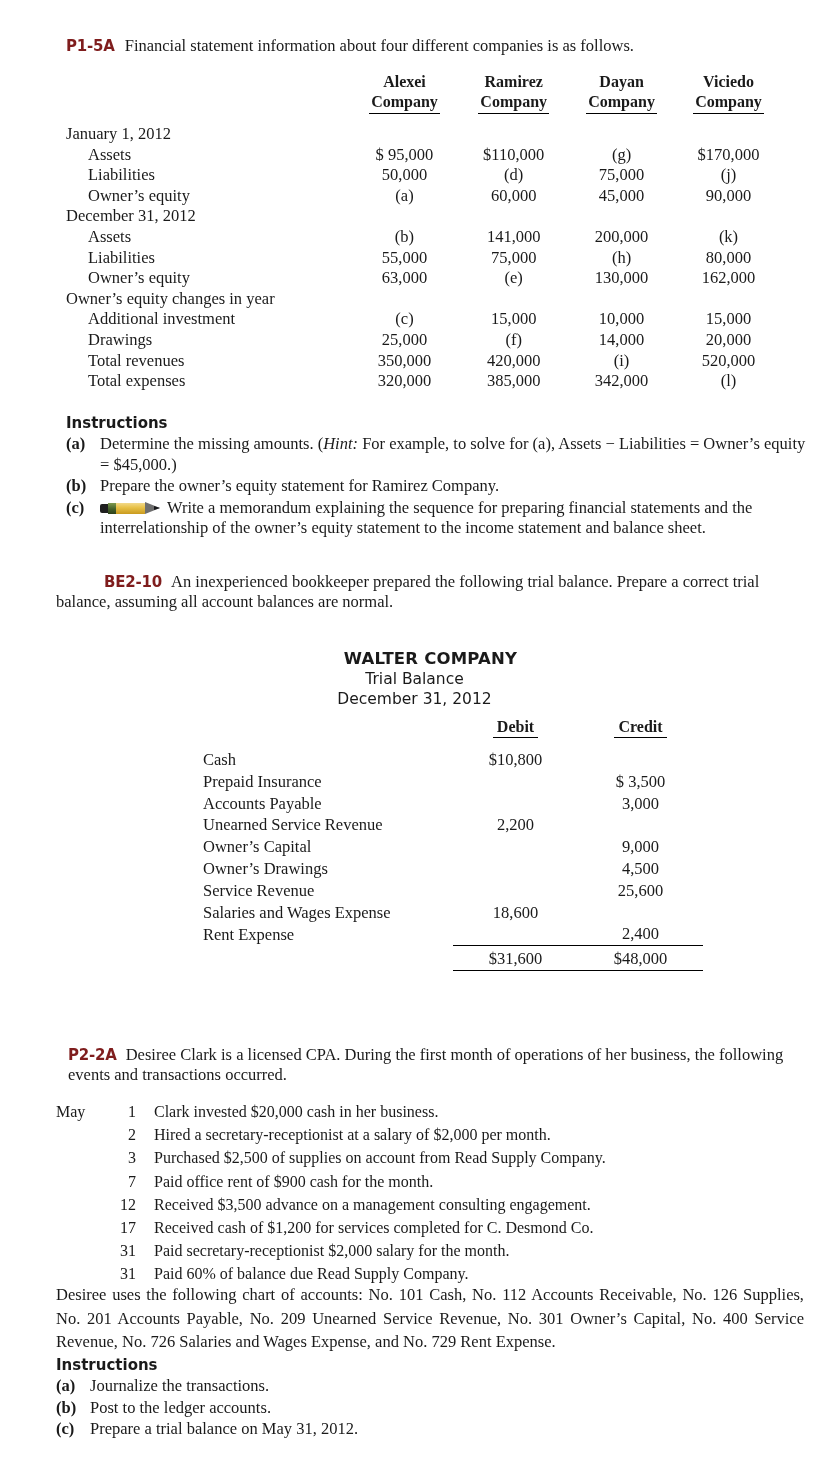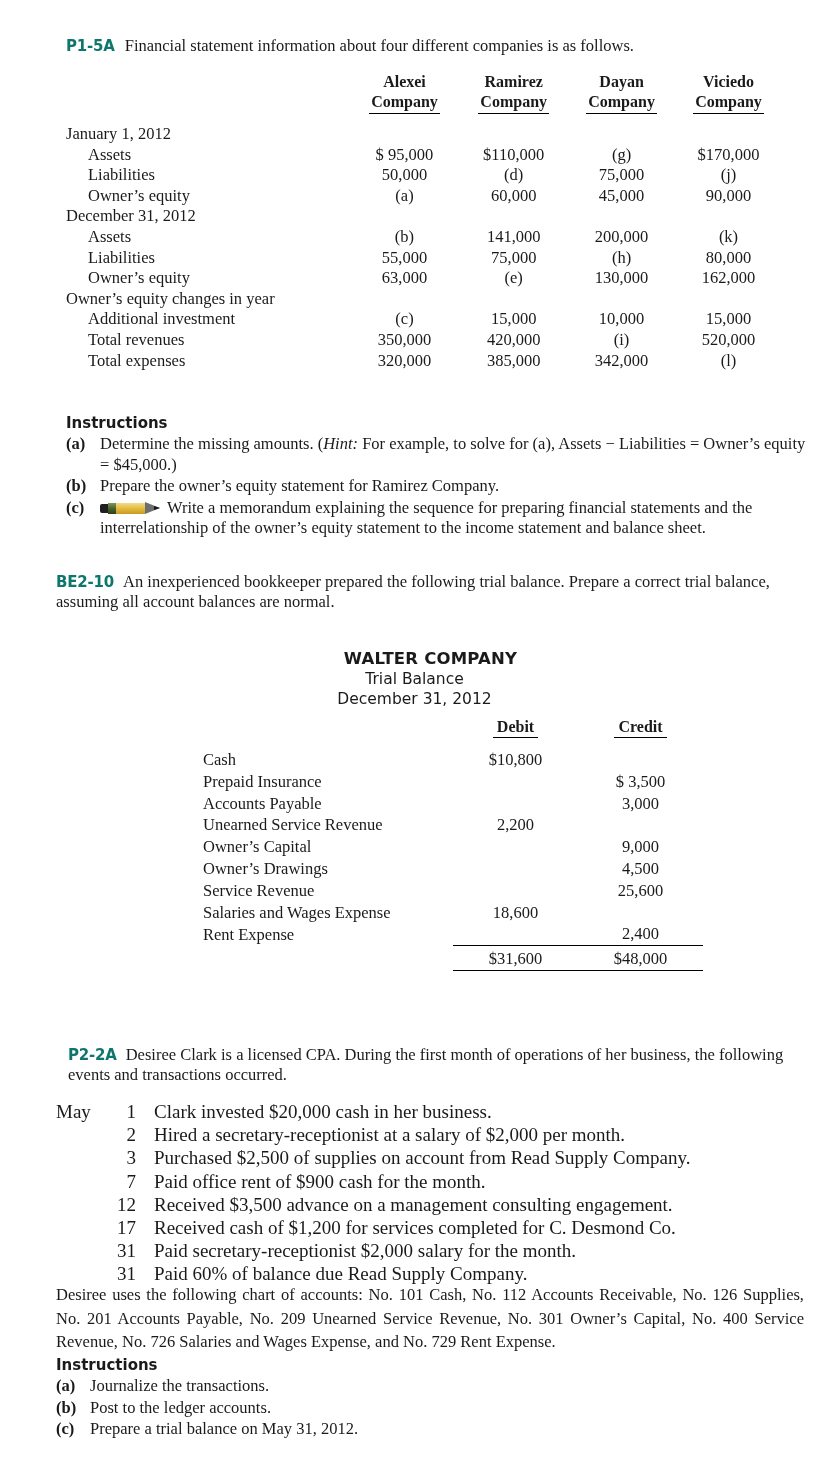--- a/index.html
+++ b/index.html
@@ -17,21 +17,21 @@
   }
   .page {
     position: absolute;
     left: 0; top: 0;
     width: 829px;
     height: 1475px;
   }
 
   
   .code {
-    color: #0f766e;
+    color: #7f1d1d;
     font-family: "DejaVu Sans", "Liberation Sans", sans-serif;
     font-weight: bold;
     font-size: 15px;
     letter-spacing: -0.2px;
   }
   .intro {
     font-size: 16.5px;
     line-height: 20px;
   }
   .secthead {
@@ -142,21 +142,21 @@
     border-bottom: 2.4px solid transparent;
     border-left: 6px solid #17171a;
   }
 
   
   #be210-intro {
     position: absolute;
     left: 56px; top: 572px;
     width: 740px;
   }
-  #be210-intro .code { margin-right: 9px; }
+  #be210-intro .code { margin-right: 9px; margin-left: 48px; }
 
   #wc-head {
     position: absolute;
     left: 0; top: 648px;
     width: 829px;
     text-align: center;
     font-family: "DejaVu Sans", "Liberation Sans", sans-serif;
   }
   #wc-head .l1 { font-weight: bold; font-size: 16.5px; line-height: 21px; letter-spacing: 0.2px; padding-left: 32px; }
   #wc-head .l2 { font-size: 15.5px; line-height: 20px; }
@@ -205,21 +205,21 @@
     left: 68px; top: 1045px;
     width: 745px;
   }
   #p22a-intro .code { margin-right: 9px; }
 
   #trans-table {
     position: absolute;
     left: 56px; top: 1100px;
     width: 745px;
     border-collapse: collapse;
-    font-size: 19px;
+    font-size: 16px;
   }
   #trans-table td {
     padding: 0;
     line-height: 23.2px;
     vertical-align: top;
   }
   #trans-table td.mon { width: 46px; text-align: left; white-space: nowrap; }
   #trans-table td.day { width: 34px; text-align: right; padding-right: 18px; }
   #trans-table td.desc { text-align: left; }
 
@@ -340,20 +340,27 @@
         <td class="num"></td>
       </tr>
       <tr>
         <td class="lbl ind">Additional investment</td>
         <td class="num">(c)</td>
         <td class="num">15,000</td>
         <td class="num">10,000</td>
         <td class="num">15,000</td>
       </tr>
       <tr>
+        <td class="lbl ind">Drawings</td>
+        <td class="num">25,000</td>
+        <td class="num">(f)</td>
+        <td class="num">14,000</td>
+        <td class="num">20,000</td>
+      </tr>
+      <tr>
         <td class="lbl ind">Total revenues</td>
         <td class="num">350,000</td>
         <td class="num">420,000</td>
         <td class="num">(i)</td>
         <td class="num">520,000</td>
       </tr>
       <tr>
         <td class="lbl ind">Total expenses</td>
         <td class="num">320,000</td>
         <td class="num">385,000</td>

